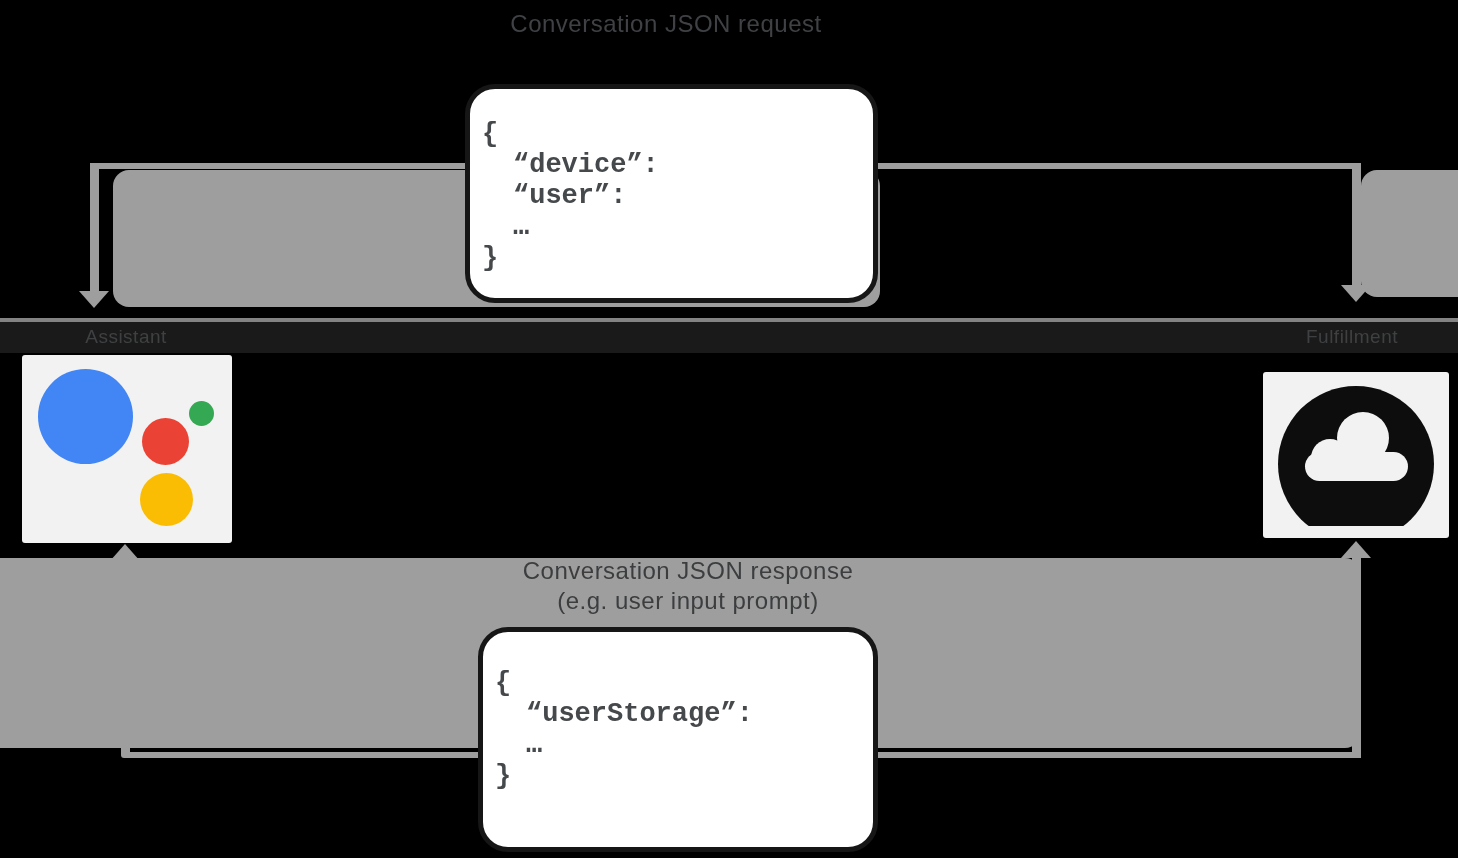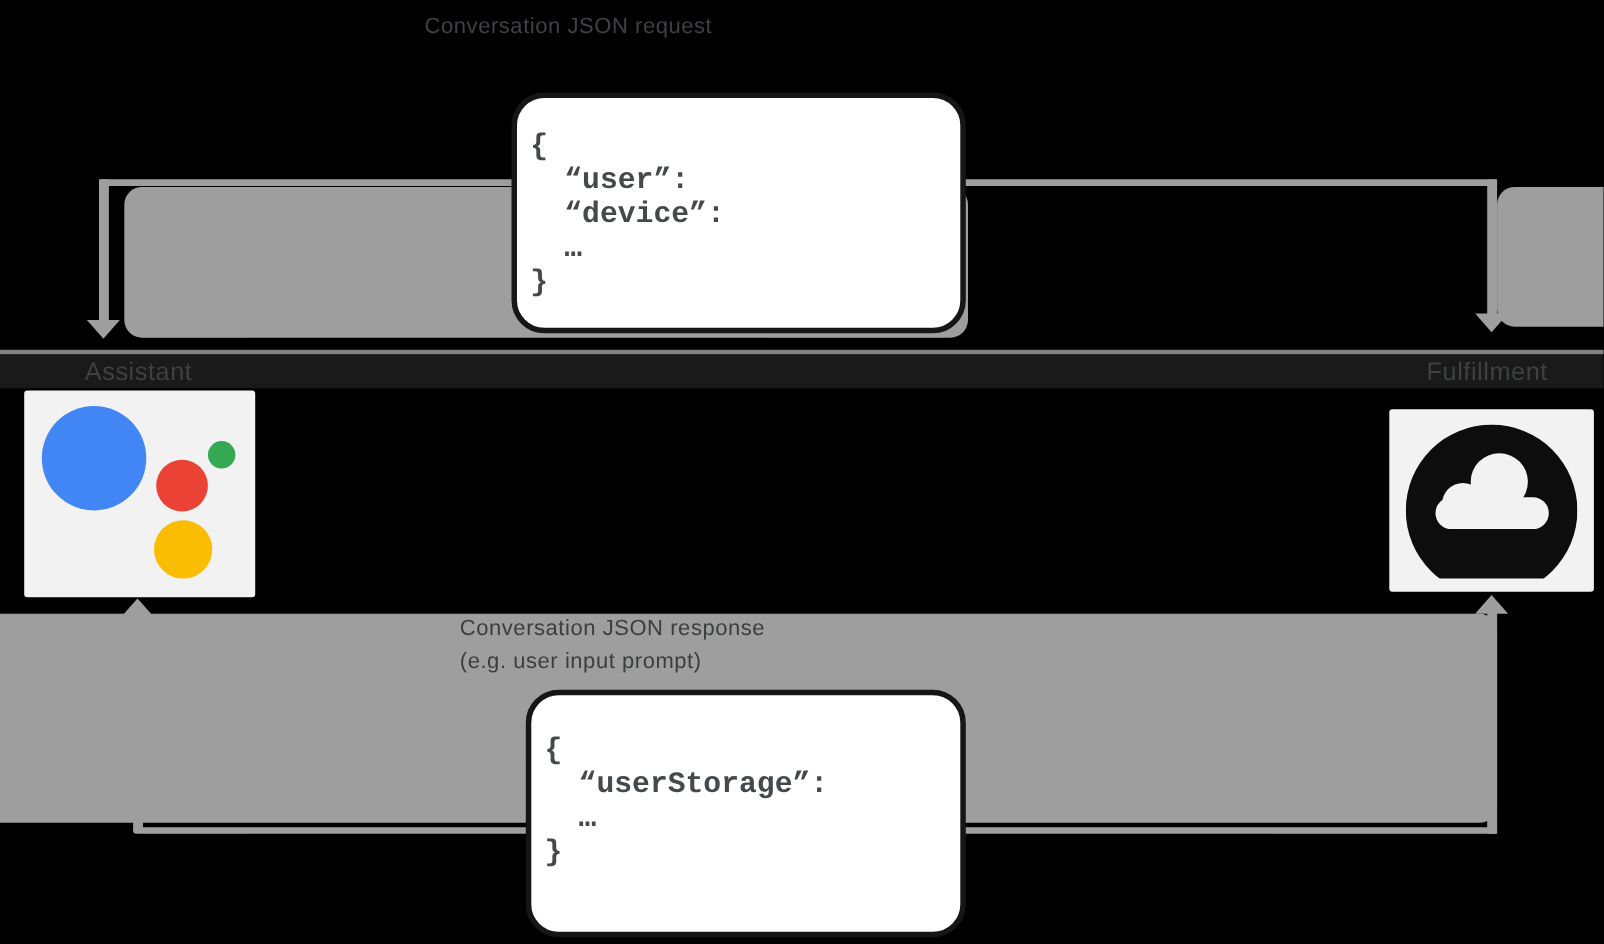--- a/index.html
+++ b/index.html
@@ -1,23 +1,23 @@
 <!DOCTYPE html>
 <html><head>
 <meta charset="utf-8">
 <style>
   html,body{margin:0;padding:0;background:#000;}
   .scene{position:relative;width:1458px;height:858px;background:#000;overflow:hidden;
          font-family:"Liberation Sans",sans-serif;}
   .gray{position:absolute;background:#9e9e9e;}
 
   
-  .title{position:absolute;color:#3f4144;font-size:20px;line-height:30px;letter-spacing:.5px;}
+  .title{position:absolute;text-align:center;color:#3f4144;font-size:24px;line-height:30px;letter-spacing:.5px;}
   .top-title{left:386px;top:9px;width:560px;z-index:3;}
-  .bottom-title{left:418px;top:556px;width:560px;z-index:3;color:#3b3d3f;}
+  .bottom-title{left:408px;top:556px;width:560px;z-index:3;color:#3b3d3f;}
 
   
   .panelA{left:113px;top:170px;width:767px;height:137px;border-radius:16px;z-index:1;}
   .panelB{left:1361px;top:170px;width:97px;height:127px;border-radius:16px 0 0 16px;z-index:1;}
   .panelC{left:0;top:558px;width:1361px;height:190px;border-radius:0 16px 16px 0;z-index:1;}
 
   
   .top-hline{left:90px;top:163px;width:1271px;height:6px;z-index:2;border-radius:3px;}
   .top-vline-left{left:90px;top:163px;width:9px;height:130px;z-index:2;}
   .top-vline-right{left:1352px;top:163px;width:9px;height:124px;z-index:2;}
@@ -40,21 +40,21 @@
         font-family:"Liberation Mono",monospace;font-weight:bold;font-size:27px;line-height:31px;}
   .top-card{left:465px;top:84px;width:413px;height:219px;padding:30px 0 0 12px;}
   .bottom-card{left:478px;top:627px;width:400px;height:225px;padding:36px 0 0 12px;}
   .code-line{white-space:pre;}
   .code-line.indent{padding-left:31px;}
 
   
   .divider{left:0;top:318px;width:1458px;height:4px;background:#838383;position:absolute;z-index:1;}
   .band{left:0;top:322px;width:1458px;height:31px;background:#1a1a1a;position:absolute;z-index:0;}
   .node-label{position:absolute;top:323px;width:220px;text-align:center;color:#3e4042;
-              font-size:23px;line-height:28px;z-index:2;letter-spacing:.5px;}
+              font-size:19px;line-height:28px;z-index:2;letter-spacing:.5px;}
   .assistant-label{left:16px;}
   .fulfillment-label{left:1242px;}
 
   
   .node-box{position:absolute;background:#f2f2f2;border-radius:3px;z-index:3;}
   .assistant-box{left:22px;top:355px;width:210px;height:188px;}
   .cloud-box{left:1263px;top:372px;width:186px;height:166px;}
 
   
   .ga-icon{position:absolute;inset:0;}
@@ -84,22 +84,22 @@
   <div class="gray panelA"></div>
   <div class="gray panelB"></div>
   <div class="gray top-hline"></div>
   <div class="gray top-vline-left"></div>
   <div class="gray top-vline-right"></div>
   <div class="tri tri-down head-tl"></div>
   <div class="tri tri-down head-tr"></div>
 
   <div class="card top-card">
     <div class="code-line">{</div>
+    <div class="code-line indent">“device”:</div>
     <div class="code-line indent">“user”:</div>
-    <div class="code-line indent">“device”:</div>
     <div class="code-line indent">…</div>
     <div class="code-line">}</div>
   </div>
 
   <div class="divider"></div>
   <div class="band"></div>
   <div class="node-label assistant-label">Assistant</div>
   <div class="node-label fulfillment-label">Fulfillment</div>
 
   <div class="node-box assistant-box">

